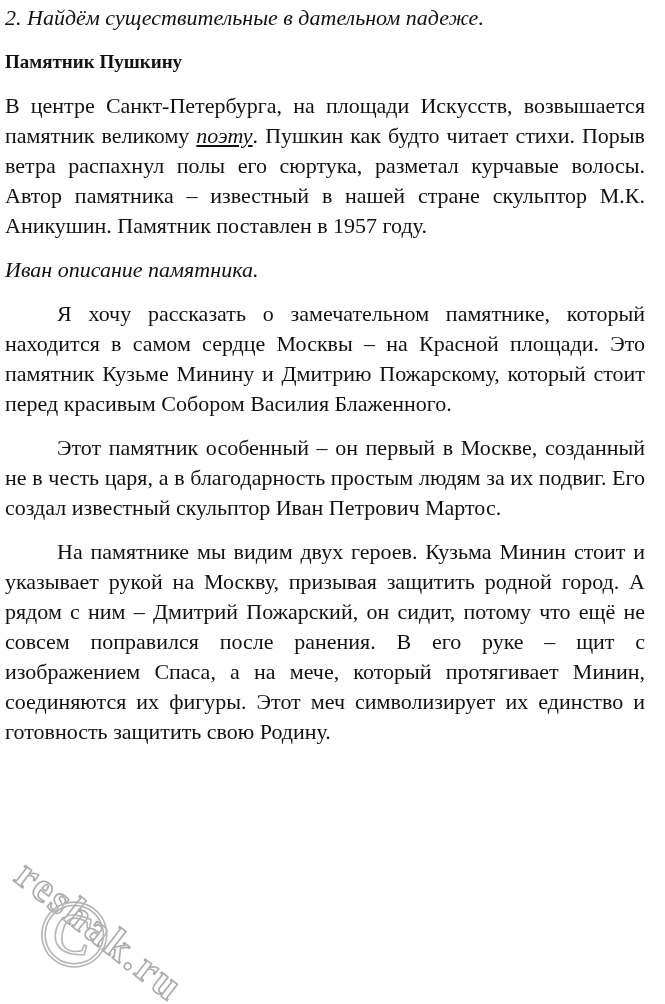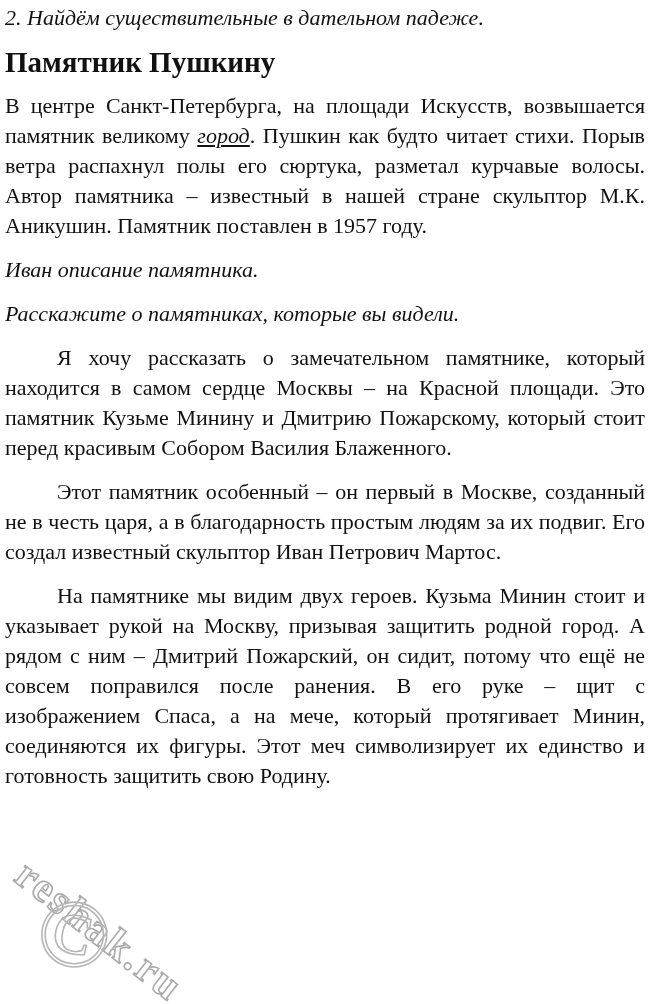--- a/index.html
+++ b/index.html
@@ -23,21 +23,21 @@
     font-size: 22px;
     line-height: 30px;
   }
   .content p, .content h1 {
     margin: 0 14px 14px 0;
   }
   .instr {
     font-style: italic;
   }
   .title {
-    font-size: 29px;
+    font-size: 19px;
     font-weight: bold;
     line-height: 30px;
   }
   .body-p {
     text-align: justify;
   }
   .indent {
     text-indent: 52px;
   }
   .dative {
@@ -89,26 +89,25 @@
     <span class="wm-text">reshak.ru</span>
     <span class="wm-copy">©</span>
   </div>
 
   <div class="content">
 
     <p class="instr">2. Найдём существительные в дательном падеже.</p>
 
     <h1 class="title">Памятник Пушкину</h1>
 
-    <p class="body-p"><span>В центре Санкт-Петербурга, на площади Искусств, возвышается памятник великому </span><span class="dative">город</span><span>. Пушкин как будто читает стихи. Порыв ветра распахнул полы его сюртука, разметал курчавые волосы. Автор памятника – известный в нашей стране скульптор М.К. Аникушин. Памятник поставлен в 1957 году.</span></p>
+    <p class="body-p"><span>В центре Санкт-Петербурга, на площади Искусств, возвышается памятник великому </span><span class="dative">поэту</span><span>. Пушкин как будто читает стихи. Порыв ветра распахнул полы его сюртука, разметал курчавые волосы. Автор памятника – известный в нашей стране скульптор М.К. Аникушин. Памятник поставлен в 1957 году.</span></p>
 
     <p class="instr">Иван описание памятника.</p>
 
 
-    <p class="instr">Расскажите о памятниках, которые вы видели.</p>
 
     <p class="body-p indent">Я хочу рассказать о замечательном памятнике, который находится в самом сердце Москвы – на Красной площади. Это памятник Кузьме Минину и Дмитрию Пожарскому, который стоит перед красивым Собором Василия Блаженного.</p>
 
     <p class="body-p indent">Этот памятник особенный – он первый в Москве, созданный не в честь царя, а в благодарность простым людям за их подвиг. Его создал известный скульптор Иван Петрович Мартос.</p>
 
     <p class="body-p indent">На памятнике мы видим двух героев. Кузьма Минин стоит и указывает рукой на Москву, призывая защитить родной город. А рядом с ним – Дмитрий Пожарский, он сидит, потому что ещё не совсем поправился после ранения. В его руке – щит с изображением Спаса, а на мече, который протягивает Минин, соединяются их фигуры. Этот меч символизирует их единство и готовность защитить свою Родину.</p>
 
 
   </div>
 </div>

